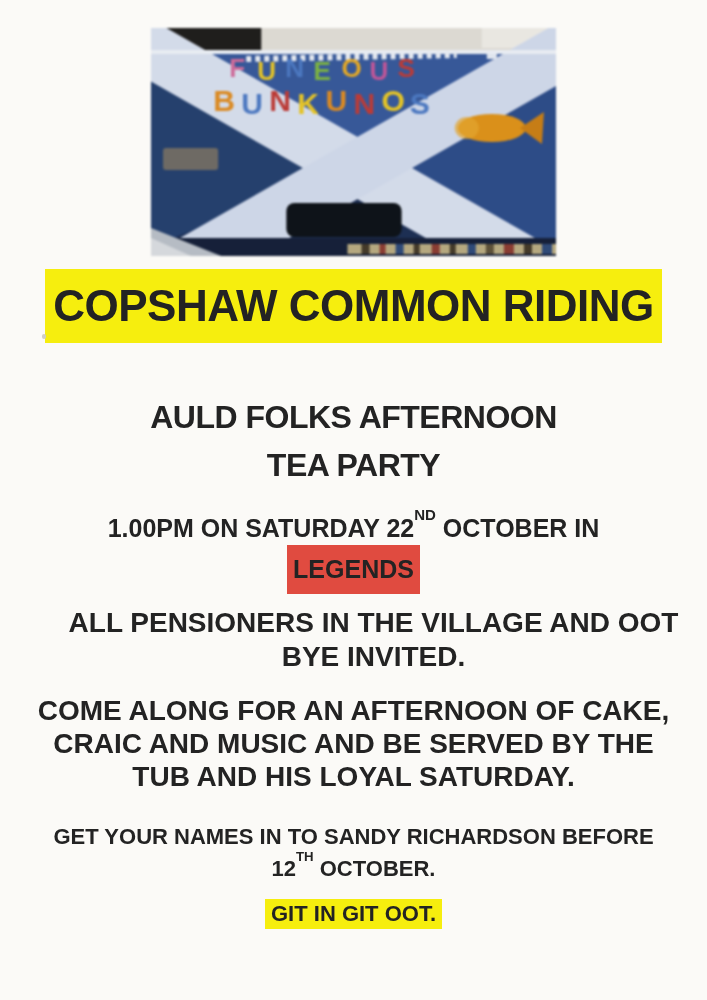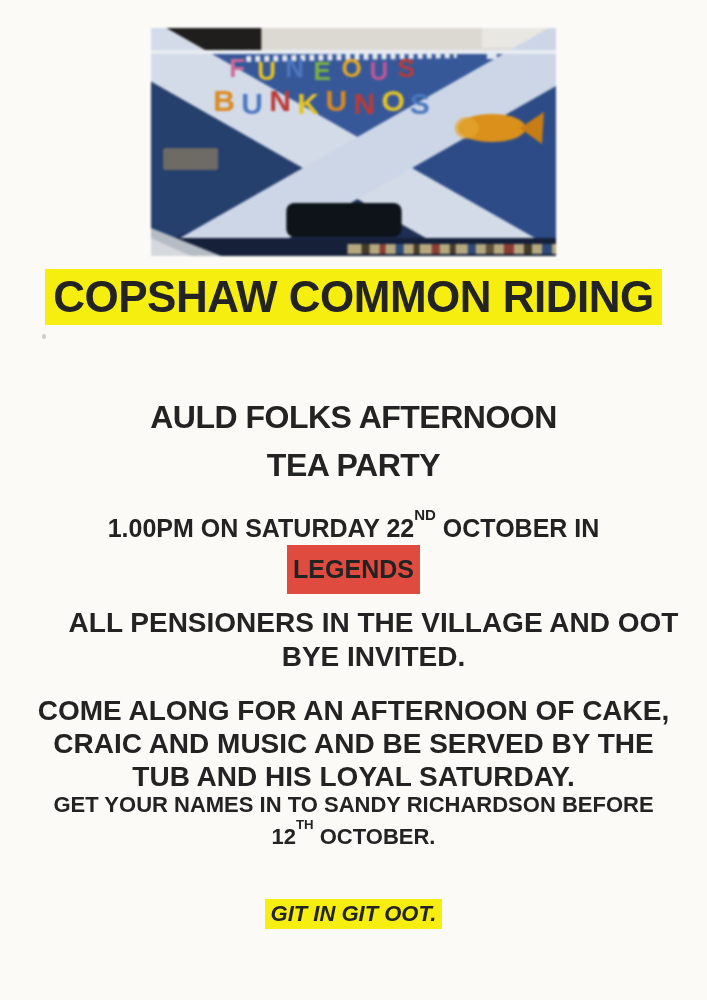--- a/index.html
+++ b/index.html
@@ -7,30 +7,30 @@
     position:relative; width:707px; height:1000px; overflow:hidden;
     background:#fbfaf7;
     font-family:"Liberation Sans","DejaVu Sans",sans-serif;
     font-weight:bold; color:#232323; text-align:center;
   }
   .photo{
     position:absolute; left:151px; top:28px; width:405px; height:228px;
   }
   .photo svg{ width:100%; height:100%; filter:blur(0.9px) saturate(0.95); display:block; }
   .band{ position:absolute; left:0; right:0; text-align:center; }
-  .hl{ display:inline-block; padding:3px 8px; }
+  .hl{ display:inline-block; padding:12px 8px; }
   .headline{ top:269px; font-size:44px; line-height:50px; letter-spacing:-0.5px; }
   .title{ top:393px; font-size:32px; line-height:48px; letter-spacing:-0.5px; }
   .date{ top:506px; font-size:25px; line-height:33px; }
   .date .hl{ padding:8px 6px; }
   .pensioners{ top:606px; font-size:28px; line-height:34px;margin-left:40px; }
   .come-along{ top:694px; font-size:28px; line-height:33px; }
-  .names{ top:791px; font-size:22px; line-height:27px; }
+  .names{ top:823px; font-size:22px; line-height:27px; }
   .footer-line{ top:899px; font-size:22px; line-height:30px; }
-  .footer-line .hl{ padding:0 6px;font-style:italic; }
+  .footer-line .hl{ padding:0 6px; }
   sup.ord{ font-size:0.6em; position:relative; top:-0.52em; }
   .speck{ position:absolute; left:42px; top:334px; width:4px; height:5px; background:#cfcdc6; border-radius:2px; }
   .flag-letters{ font-family:"Liberation Sans","DejaVu Sans",sans-serif; font-weight:bold; }
 </style>
 </head>
 <body>
 
 <div class="page">
 
   <div class="photo">

